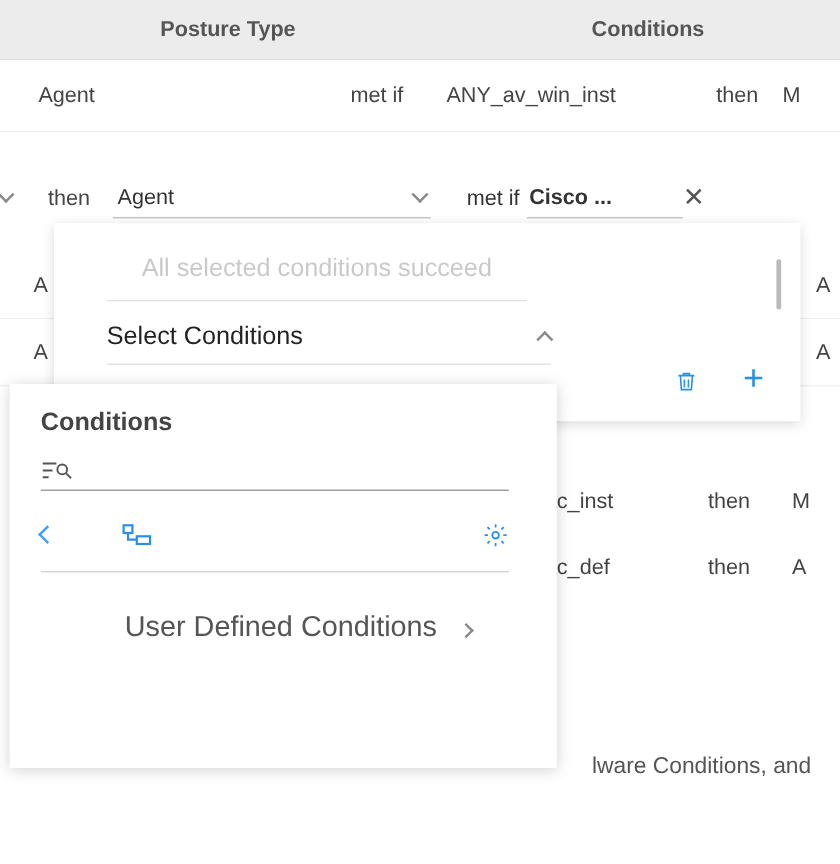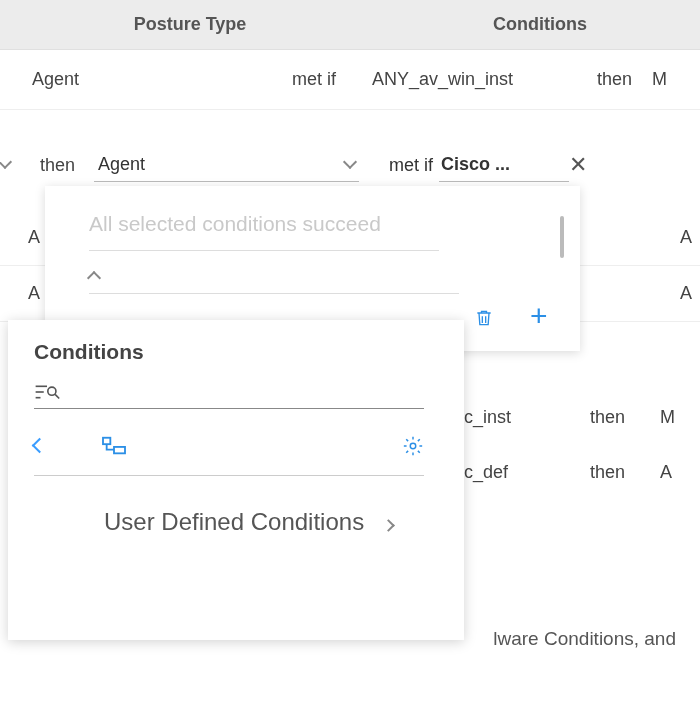--- a/index.html
+++ b/index.html
@@ -30,25 +30,26 @@
   .edit-row .slot { display: flex; align-items: center; }
   .edit-row .first-chev { width: 24px; text-align: center; }
   .edit-row .using { width: 70px; padding-left: 16px; color: #444; }
   .edit-row .agent-select { width: 265px; border-bottom: 1px solid #bbb; display: flex; justify-content: space-between; align-items: center; padding: 6px 4px; font-weight: 500; }
   .edit-row .metif { width: 80px; padding-left: 30px; }
   .edit-row .cond-select { width: 130px; border-bottom: 1px solid #bbb; font-weight: 600; padding: 6px 2px; }
   .edit-row .close { width: 40px; text-align: center; font-size: 22px; color: #555; cursor: pointer; }
 
   .panel1 {
     position: absolute;
-    top: 186px; left: 45px; width: 535px; height: 165px;
+    top: 186px; left: 45px; width: 622px; height: 165px;
     background: #fff;
     box-shadow: 0 2px 10px rgba(0,0,0,0.15);
     padding: 16px 18px 12px 44px;
     z-index: 10;
+    text-align: center;
   }
   .panel1 .all-succeed {
     color: #c9c9c9; font-size: 21px; padding: 10px 0 14px;
     border-bottom: 1px solid #ddd; width: 350px;
   }
   .panel1 .scrollbar-fake {
     position: absolute; right: 16px; top: 30px; width: 4px; height: 42px; background: #bbb; border-radius: 2px;
   }
   .panel1 .select-conditions-row {
     display: flex; align-items: center; justify-content: space-between;
@@ -134,20 +135,21 @@
   <div class="m"></div>
     <div class="c"></div>
     <div class="t"></div>
   <div class="x" style="position:absolute;right:8px">A</div>
 </div>
 
 <div class="panel1">
   <div class="all-succeed">All selected conditions succeed</div>
   <div class="scrollbar-fake"></div>
   <div class="select-conditions-row">
+    <span class="label">Select Conditions</span>
     <span class="chev small up"></span>
   </div>
   <div class="actions">
     <span class="icon-trash">
       <svg class="trash" viewBox="0 0 24 24" width="20" height="22">
           <path d="M4 6h16M9 6V4h6v2M6 6l1 14h10l1-14M10 10v8M14 10v8"></path>
         </svg>
     </span>
     <span class="icon-plus">+</span>
   </div>

